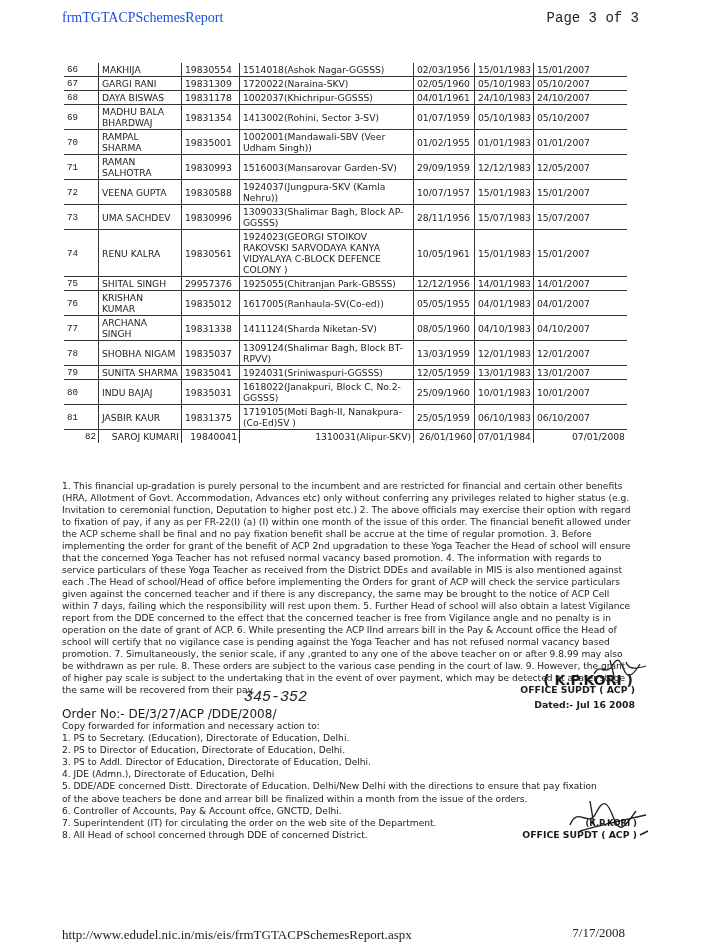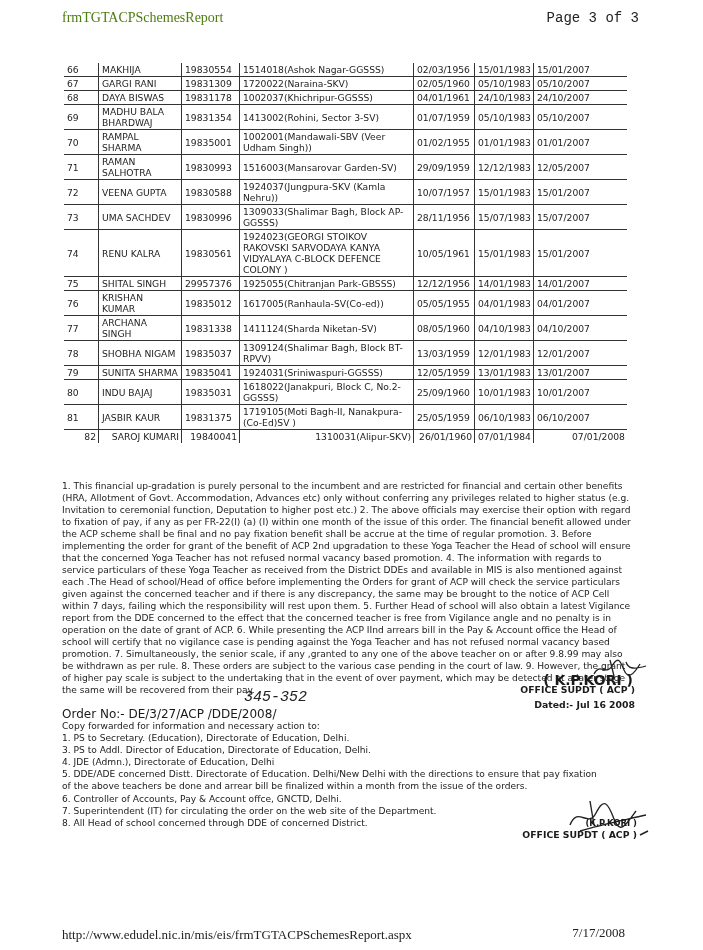--- a/index.html
+++ b/index.html
@@ -1,23 +1,23 @@
 <!DOCTYPE html>
 <html><head>
 <meta charset="utf-8">
 <style>
   html, body { margin: 0; padding: 0; background: #ffffff; }
   body { width: 703px; height: 950px; position: relative; overflow: hidden; color: #1a1a1a; }
-  .hdr-left { position: absolute; left: 62px; top: 10px; font-family: "Liberation Serif", serif; font-size: 14px; color: #4d7c0f; }
+  .hdr-left { position: absolute; left: 62px; top: 10px; font-family: "Liberation Serif", serif; font-size: 14px; color: #1d4ed8; }
   .hdr-right { position: absolute; right: 64px; top: 10px; font-family: Liberation Mono, monospace; font-size: 14px; color: #222; }
   table.acp { position: absolute; left: 64px; top: 63px; border-collapse: collapse; font-family: "DejaVu Sans", sans-serif; font-size: 9.2px; line-height: 11px; }
   table.acp td { border-left: 1.5px solid #333; border-bottom: 1.5px solid #333; padding: 1px 2px 1px 3px; vertical-align: middle; color: #1d1d1d; }
   table.acp td:first-child { border-left: none; }
   table.acp tr:last-child td { border-bottom: none; text-align: right; }
-  .c0 { width: 29px; } .c1 { width: 77px; } .c2 { width: 52px; } .c3 { width: 168px; }
+  .c0 { width: 29px; font-family: Liberation Mono, monospace; } .c1 { width: 77px; } .c2 { width: 52px; } .c3 { width: 168px; }
   .c4 { width: 55px; } .c5 { width: 52px; } .c6 { width: 88px; }
   .notes { position: absolute; left: 62px; top: 480px; width: 572px; font-family: "DejaVu Sans", sans-serif; font-size: 9.1px; line-height: 12px; color: #1d1d1d; margin: 0; }
   .sig1 { position: absolute; left: 590px; top: 656px; width: 60px; height: 24px; }
   .sign-name1 { position: absolute; right: 70px; top: 672px; font-family: "DejaVu Sans", sans-serif; font-size: 14px; font-weight: bold; }
   .sign-title1 { position: absolute; right: 68px; top: 684px; font-family: "DejaVu Sans", sans-serif; font-size: 9.3px; font-weight: bold; }
   .dated { position: absolute; right: 68px; top: 699px; font-family: "DejaVu Sans", sans-serif; font-size: 9.3px; font-weight: bold; margin-left: 26px; }
   .order-no { position: absolute; left: 62px; top: 707px; font-family: "DejaVu Sans", sans-serif; font-size: 12px; }
   .handwritten { position: absolute; left: 244px; top: 689px; font-family: Liberation Mono, monospace; font-style: italic; font-size: 15px; color: #222; }
   .fwd { position: absolute; left: 62px; top: 720px; width: 580px; font-family: "DejaVu Sans", sans-serif; font-size: 9.1px; line-height: 12.1px; }
   .fwd div { white-space: nowrap; }
@@ -200,20 +200,21 @@
 <div class="sign-title1">OFFICE SUPDT ( ACP )</div>
 <div class="dated">Dated:- Jul 16 2008</div>
 
 <div class="order-no">Order No:- DE/3/27/ACP /DDE/2008/</div>
 <div class="handwritten">345-352</div>
 
 <div class="fwd">
   <div>Copy forwarded for information and necessary action to:</div>
   <div id="fwd-items">
       <div>1. PS to Secretary. (Education), Directorate of Education, Delhi.</div>
+      <div>2. PS to Director of Education, Directorate of Education, Delhi.</div>
       <div>3. PS to Addl. Director of Education, Directorate of Education, Delhi.</div>
       <div>4. JDE (Admn.), Directorate of Education, Delhi</div>
       <div>5. DDE/ADE concerned Distt. Directorate of Education. Delhi/New Delhi with the directions to ensure that pay fixation</div>
       <div>of the above teachers be done and arrear bill be finalized within a month from the issue of the orders.</div>
       <div>6. Controller of Accounts, Pay &amp; Account offce, GNCTD, Delhi.</div>
       <div>7. Superintendent (IT) for circulating the order on the web site of the Department.</div>
       <div>8. All Head of school concerned through DDE of concerned District.</div>
     </div>
 </div>
 

